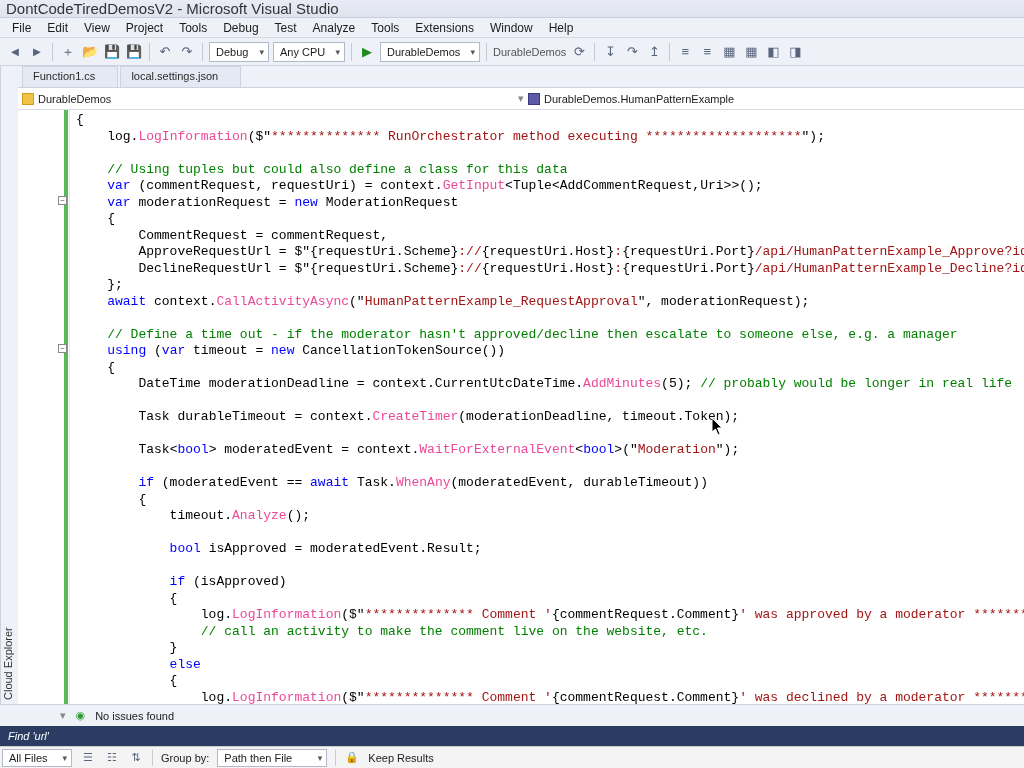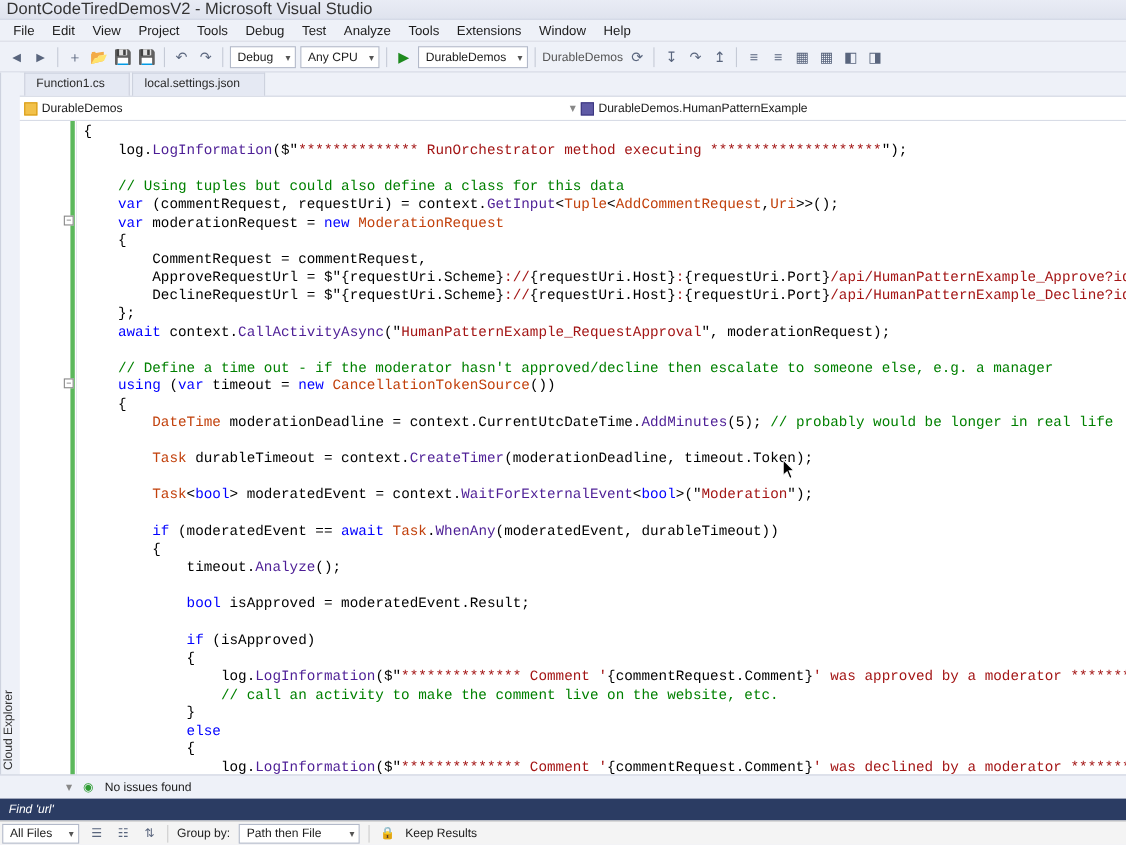--- a/index.html
+++ b/index.html
@@ -140,24 +140,24 @@
     flex: 1;
     font-family: Consolas, "Courier New", monospace;
     font-size: 13px;
     line-height: 16.5px;
     white-space: pre;
     padding: 2px 0 0 6px;
     color: #000;
     overflow: hidden;
   }
   .kw { color: #0000ff; }
-  .type { color: #c2410c; }
+  .type { color: #000000; }
   .str { color: #a31515; }
   .cmt { color: #008000; }
-  .mth { color: #4c1d95; }
+  .mth { color: #ec4899; }
   .footer {
     position: absolute;
     left: 0; right: 0; bottom: 22px;
     height: 22px;
     background: #eef1f8;
     border-top: 1px solid #cdd2de;
     display: flex; align-items: center;
     font-size: 11px;
     padding: 0 6px;
     gap: 10px;

